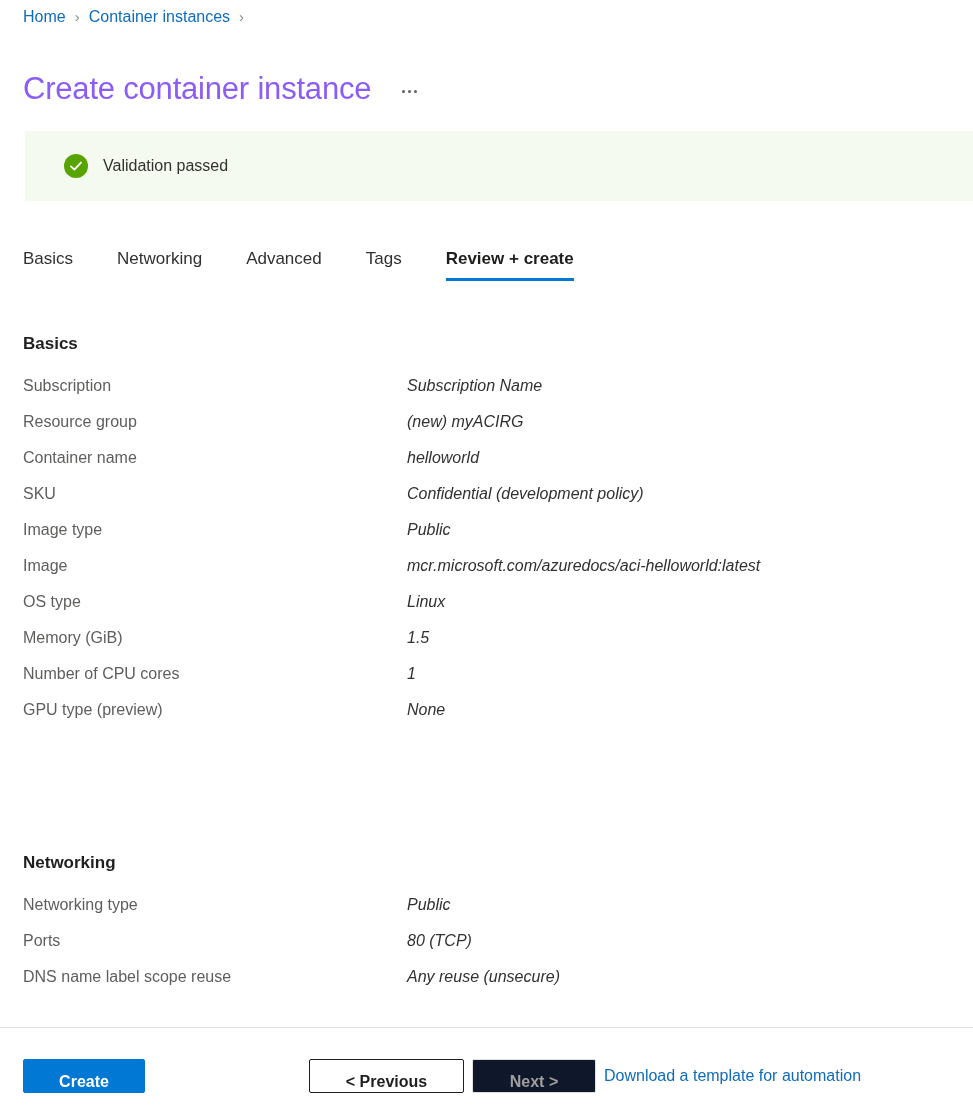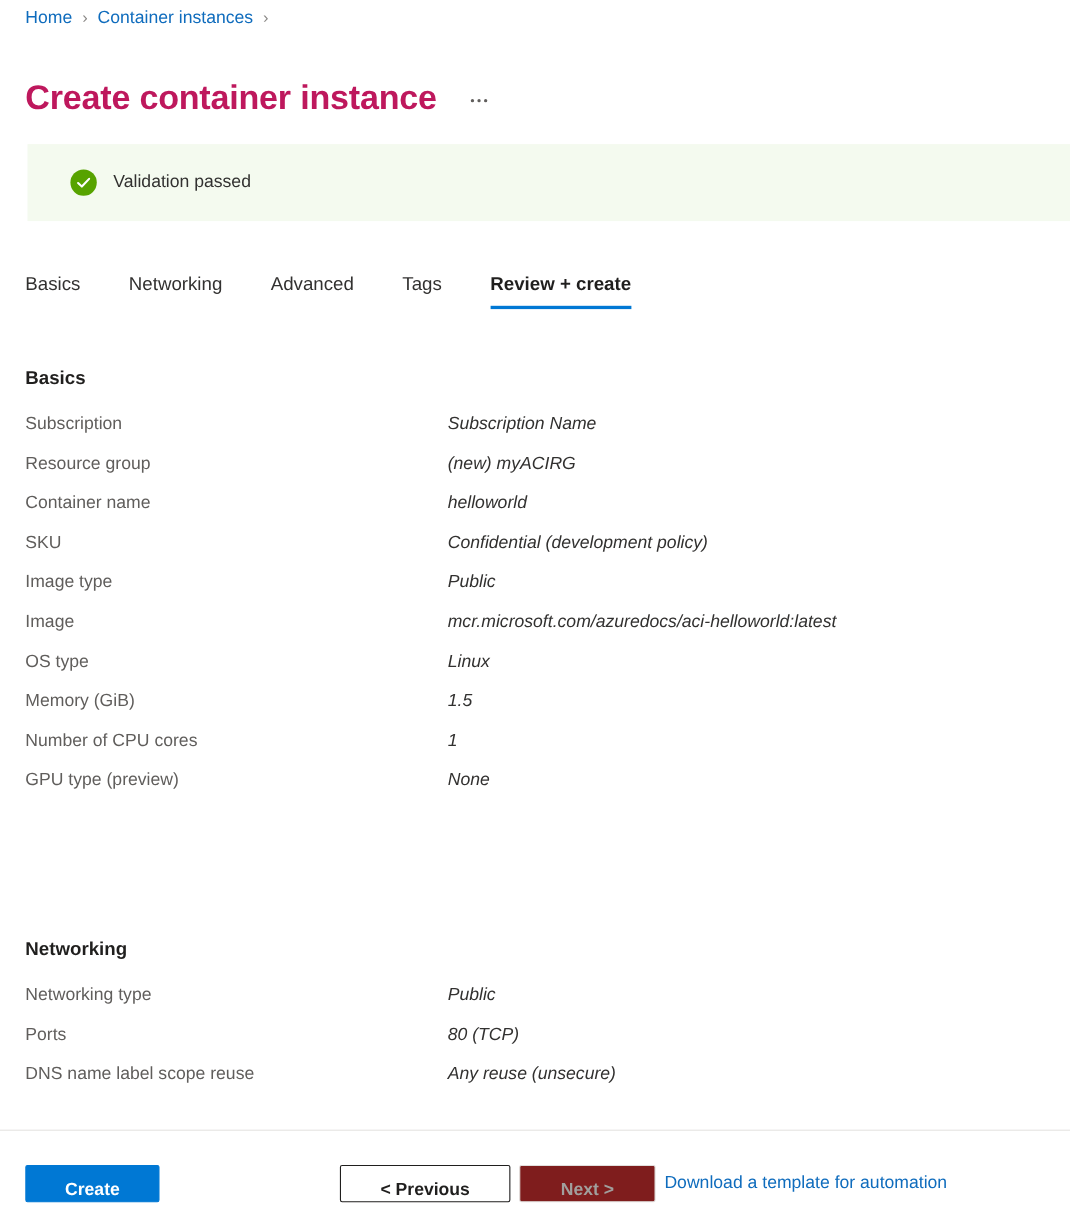--- a/index.html
+++ b/index.html
@@ -45,23 +45,23 @@
   
   .title-row {
     position: absolute;
     left: 23px;
     top: 47px;
     display: flex;
     align-items: center;
   }
   .page-title {
     font-size: 31px;
-    font-weight: 700;
+    font-weight: 400;
     line-height: 42px;
-    color: #be185d;
+    color: #8b5cf6;
     letter-spacing: -0.2px;
     white-space: nowrap;
   }
   .more-menu {
     margin-left: 22px;
     width: 32px;
     height: 32px;
     display: flex;
     align-items: center;
     justify-content: center;
@@ -226,21 +226,21 @@
     background: #ffffff;
     border: 1px solid #201f1e;
     color: #201f1e;
     font-weight: 700;
   }
   .btn-next {
     left: 472px;
     top: 31px;
     width: 124px;
     height: 34px;
-    background: #7f1d1d;
+    background: #0f172a;
     border: 1px solid #e1dfdd;
     color: #a19f9d;
     font-weight: 700;
     cursor: default;
   }
   .footer-link {
     position: absolute;
     left: 604px;
     top: 37px;
     font-size: 16px;

